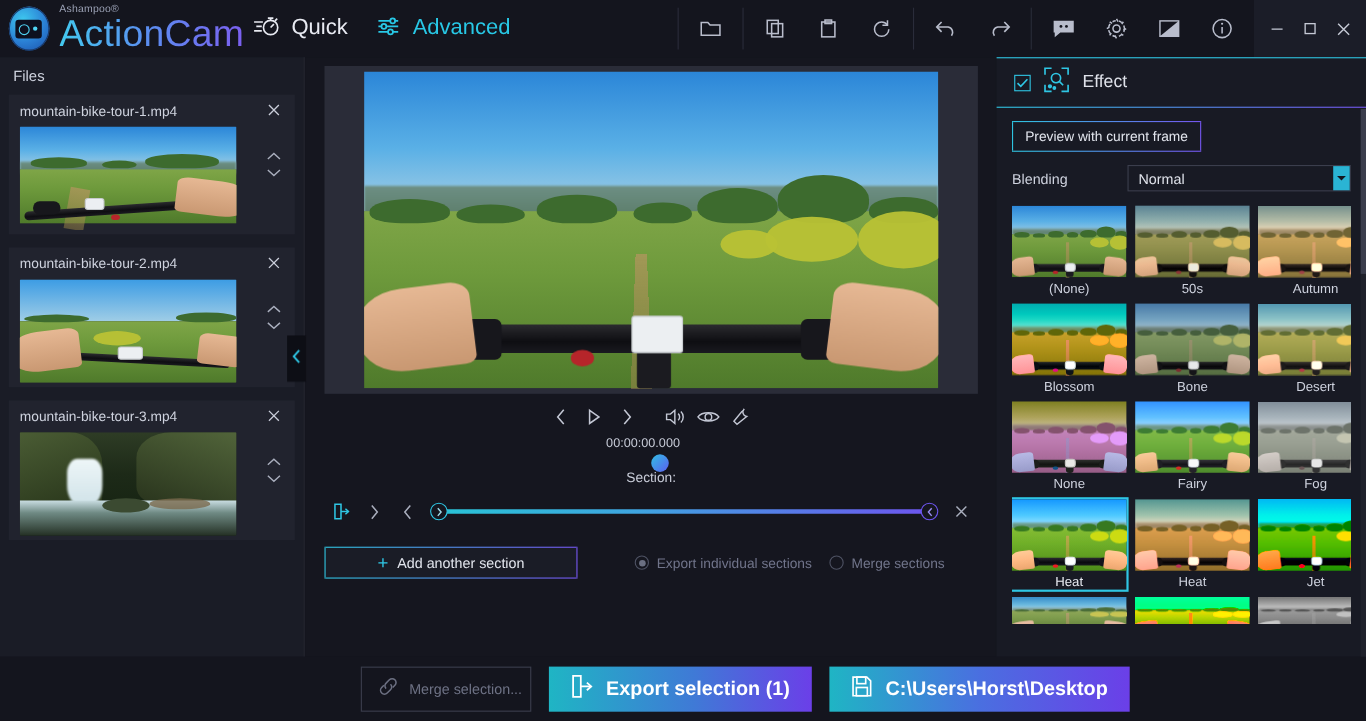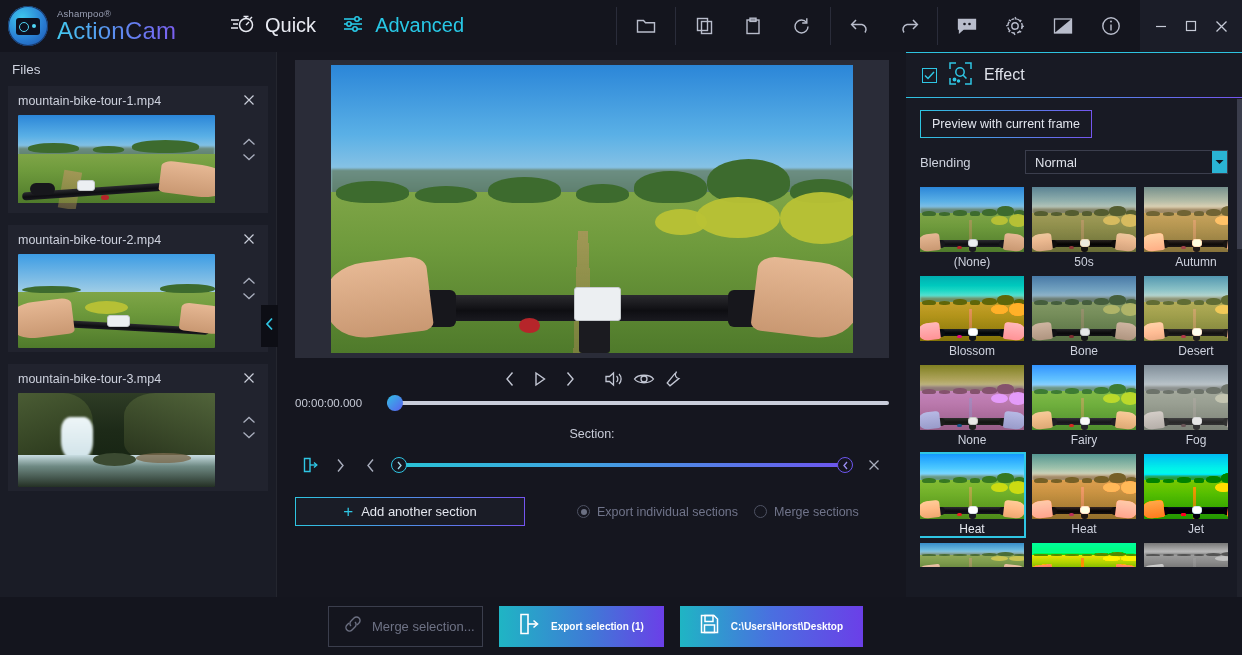--- a/index.html
+++ b/index.html
@@ -32,21 +32,21 @@
     content:""; position:absolute; left:3px; top:4.5px; width:8px; height:8px;
     border-radius:50%; border:1.6px solid #4fd4f5;
   }
   .logo-cam::after {
     content:""; position:absolute; right:4px; top:6px; width:4px; height:4px;
     border-radius:50%; background:#4fd4f5;
   }
   .logo-text { margin-left: 9px; line-height: 1; }
   .logo-brand { font-size: 9.5px; color: #9aa0b4; letter-spacing: .2px; display:block; margin-bottom: 1px;}
   .logo-name {
-    font-size: 24px; font-weight: 400; letter-spacing: .2px; display:block;
+    font-size: 34px; font-weight: 400; letter-spacing: .2px; display:block;
     background: linear-gradient(90deg, #43c9ef 0%, #5b8ef0 48%, #7b5ff0 100%);
     -webkit-background-clip: text; background-clip: text; color: transparent;
   }
   .modes { display: flex; align-items: center; gap: 26px; margin-left: 8px; }
   .mode { display: flex; gap: 9px; cursor: pointer; }
   .mode-label { font-size: 20px; color: #e8eaf2; }
   .mode.active .mode-label { color: #28c8e6; }
   .mode.active svg { stroke: #28c8e6; }
 
   .tb-spacer { flex: 1; }
@@ -107,21 +107,21 @@
 
   .player-ctrls {
     position:absolute; left:0; top:313px; width:594px; margin-left:17px;
     display:flex; align-items:center; justify-content:center; gap:0px;
   }
   .pc-btn { width:30px; height:28px; display:flex; align-items:center; justify-content:center; cursor:pointer; }
   .pc-btn svg { stroke:#c3c7d4; }
   .pc-gap { width:14px; }
 
   .seek-row {
-    position:absolute; left:17px; top:345px; width:594px; display:flex; align-items:center; gap:10px;
+    position:absolute; left:17px; top:345px; width:594px; display:flex; align-items:center; gap:10px;flex-direction:column;
   }
   .timecode { font-size:11.5px; color:#c6cad6; font-family:"Liberation Sans", sans-serif; width:82px; }
   .seek-track {
     position:relative; flex:1; height:4px; background:#c9cddb; border-radius:2px; cursor:pointer;
   }
   .seek-thumb {
     position:absolute; left:0px; top:-6px; width:16px; height:16px; border-radius:50%;
     background: linear-gradient(135deg,#31bfe4 0%, #5b5ff0 100%);
   }
 
@@ -228,21 +228,21 @@
     width:155px; height:41px; border:1px solid #3b3e4d; background:transparent;
     display:flex; align-items:center; gap:9px; padding-left:14px; cursor:pointer;
   }
   .merge-btn svg { stroke:#6c7082; }
   .merge-btn .lbl { font-size:13px; color:#6e7285; }
   .grad-btn {
     height:41px; display:flex; align-items:center; gap:12px; padding:0 20px; cursor:pointer;
     background: linear-gradient(90deg,#1fb5c4 0%, #3f7ad6 55%, #6b3fe8 100%);
   }
   .grad-btn svg { stroke:#ffffff; }
-  .grad-btn .lbl { font-size:10px; color:#ffffff; font-weight:bold; }
+  .grad-btn .lbl { font-size:18px; color:#ffffff; font-weight:bold; }
   .grad-btn.save { background: linear-gradient(90deg,#1fb5c4 0%, #4a6fe0 50%, #6b3fe8 100%); align-items: center; }
 
   
   .scene { position:absolute; inset:0; }
   .sky {
     position:absolute; left:0; top:0; width:100%; height:46%;
     background: linear-gradient(180deg,#2b86d8 0%, #5ab0e6 55%, #a6cfe4 100%);
   }
   .hills {
     position:absolute; left:0; top:40%; width:100%; height:12%;

